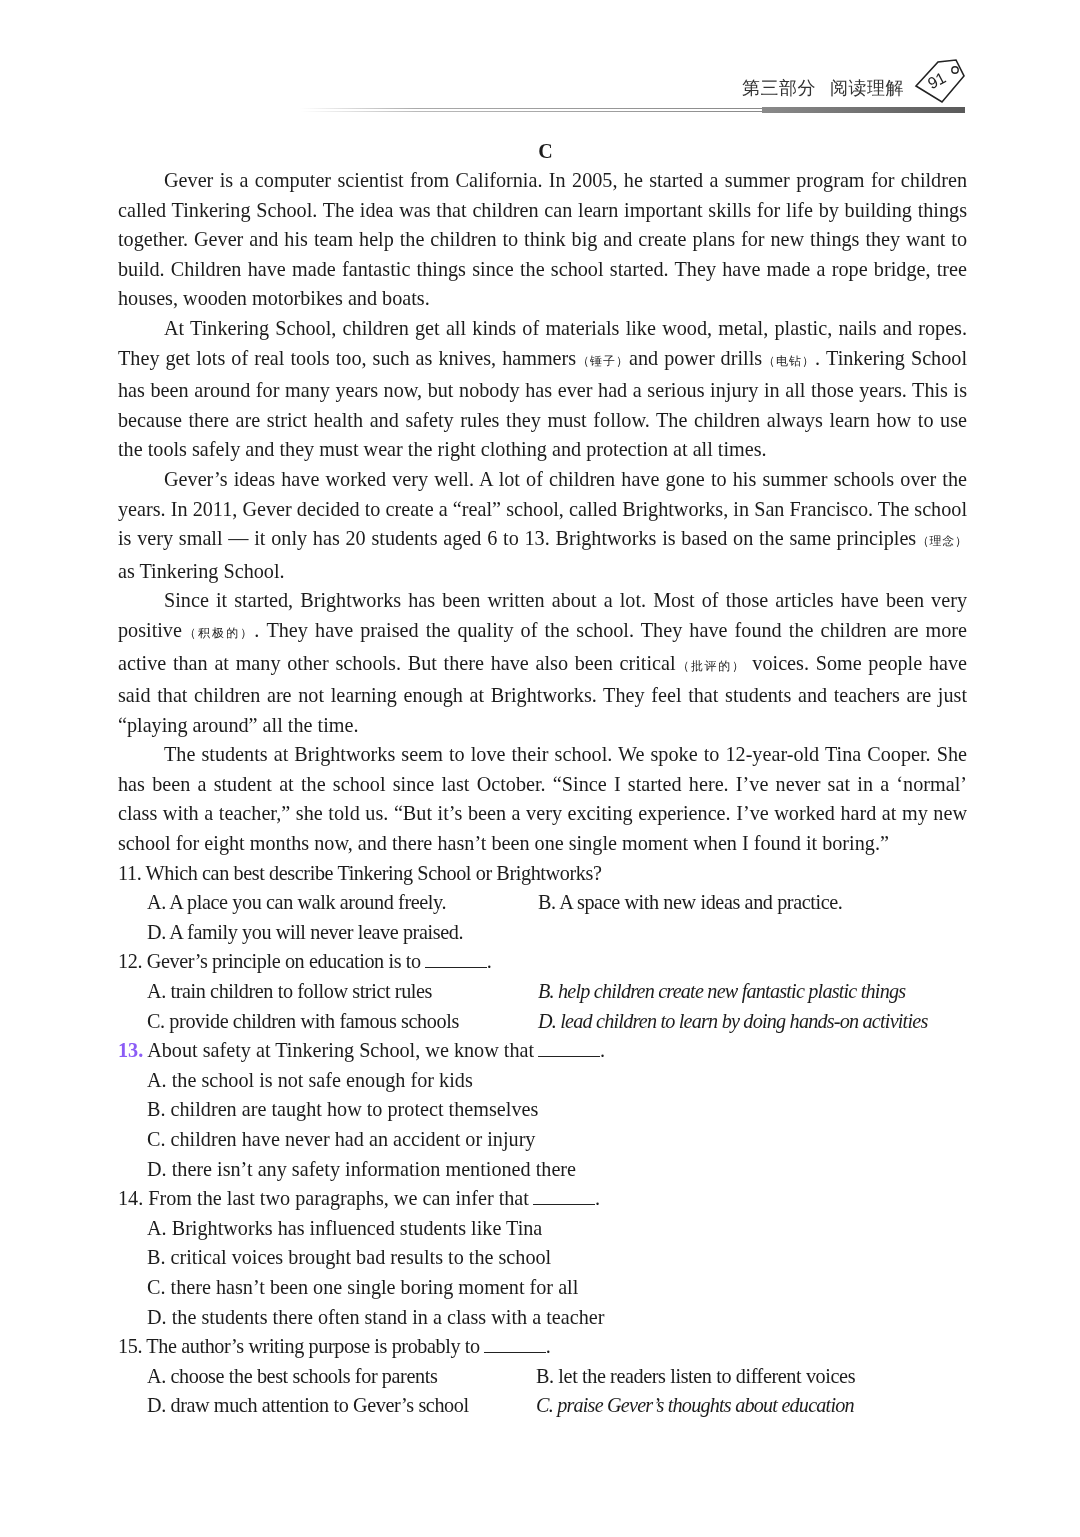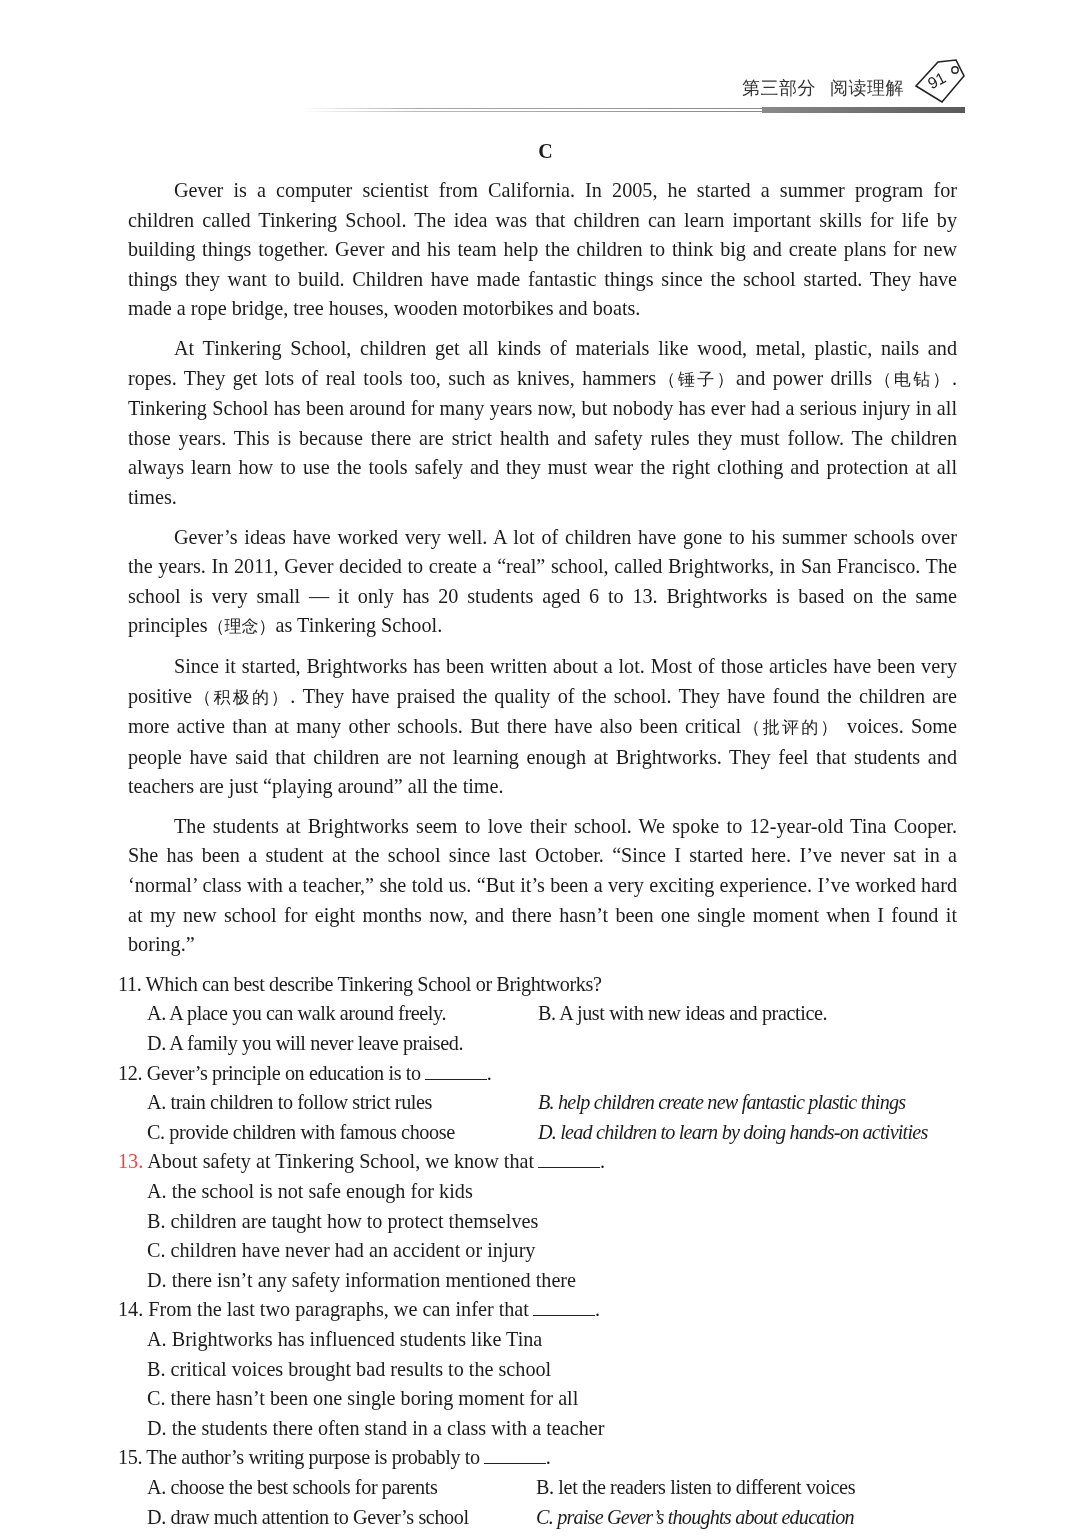--- a/index.html
+++ b/index.html
@@ -87,45 +87,46 @@
     }
     .section-letter {
       text-align: center;
       font-weight: bold;
       font-size: 20px;
       line-height: 30px;
       margin: 0 0 0 0;
       padding-left: 6px;
     }
     .para {
-      margin: 10px;
+      margin: 0;
       text-align: justify;
       text-indent: 46px;
       hyphens: none;
     }
     .para .cn {
       font-family: Liberation Serif, serif;
-      font-size: 17px;
+      font-size: 12px;
     }
     .question {
       margin: 0;
     }
     .q-stem {
       white-space: nowrap;
     }
     .blank {
       display: inline-block;
       width: 62px;
       border-bottom: 1.2px solid #222;
       height: 16px;
       vertical-align: baseline;
       margin-left: 4px;
     }
     .q-faded {
-      color: #ef4444;
+      color: #8b5cf6;
+      font-weight: bold;
     }
     .opts-grid {
       display: grid;
       grid-template-columns: 391px 430px;
       padding-left: 29px;
     }
     .opts-list {
       padding-left: 29px;
     }
     .opt {
@@ -170,34 +171,34 @@
 
   <p class="para"><span>The students at Brightworks seem to love their school. We spoke to 12-year-old Tina Cooper. She has been a student at the school since last October. “Since I started here. I’ve never sat in a ‘normal’ class with a teacher,” she told us. “But it’s been a very exciting experience. I’ve worked hard at my new school for eight months now, and there hasn’t been one single moment when I found it boring.”</span></p>
 
   <div class="question">
     <div class="q-stem tight">
       <span>11.</span>
       <span>Which can best describe Tinkering School or Brightworks?</span>
     </div>
     <div class="opts-grid tight">
       <div class="opt">A. A place you can walk around freely.</div>
-      <div class="opt">B. A just with new ideas and practice.</div>
+      <div class="opt">B. A space with new ideas and practice.</div>
       <div class="opt">D. A family you will never leave praised.</div>
     </div>
   </div>
 
   <div class="question">
     <div class="q-stem tight">
       <span>12.</span>
       <span>Gever’s principle on education is to</span><span class="blank"></span>.
     </div>
     <div class="opts-grid tight">
       <div class="opt">A. train children to follow strict rules</div>
       <div class="opt tighter">B. help children create new fantastic plastic things</div>
-      <div class="opt">C. provide children with famous choose</div>
+      <div class="opt">C. provide children with famous schools</div>
       <div class="opt tighter">D. lead children to learn by doing hands-on activities</div>
     </div>
   </div>
 
   <div class="question">
     <div class="q-stem">
       <span class="q-faded">13.</span>
       <span>About safety at Tinkering School, we know that</span><span class="blank"></span>.
     </div>
     <div class="opts-list">

